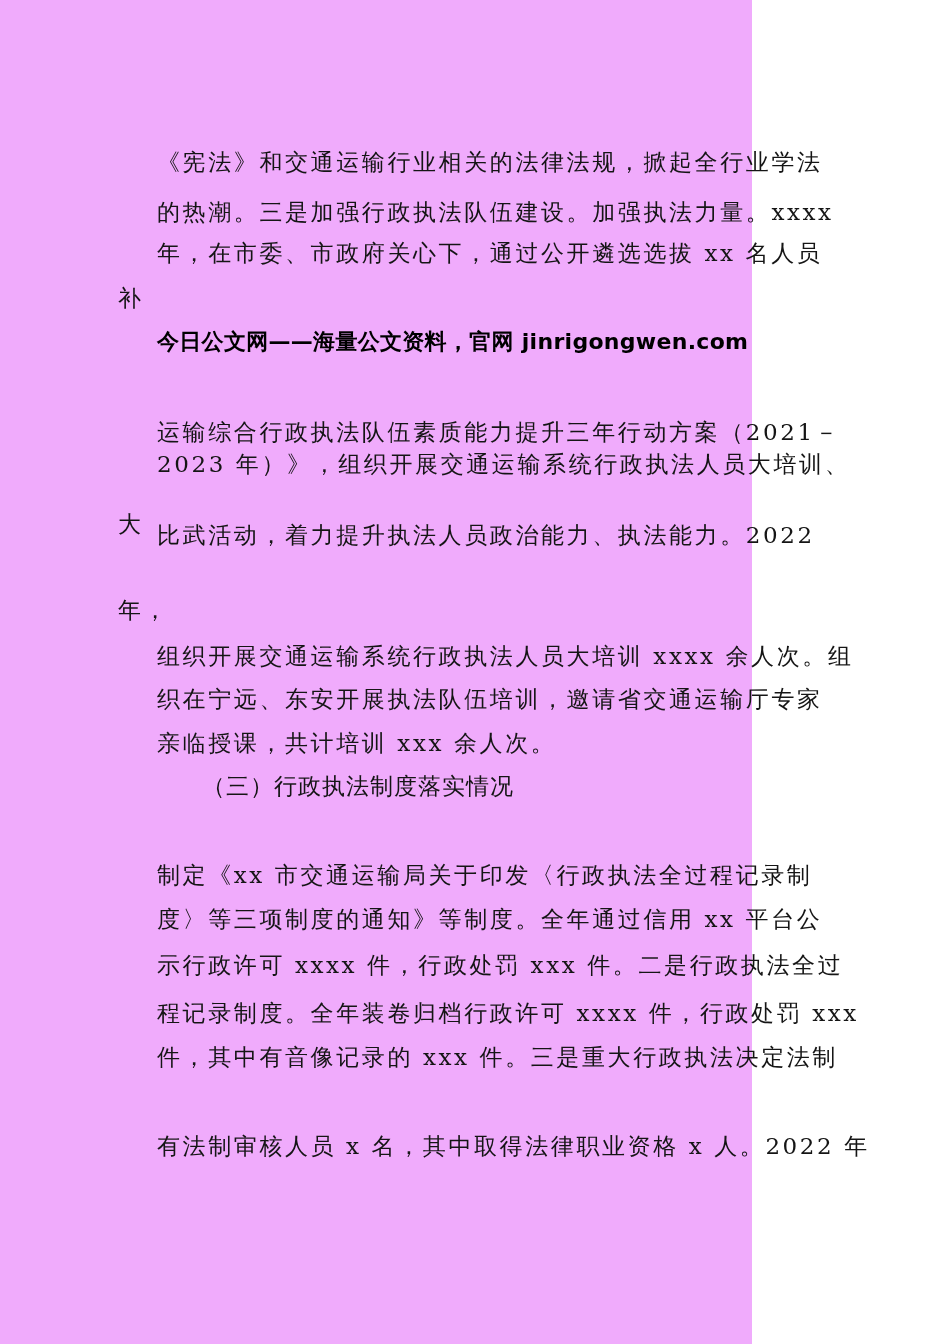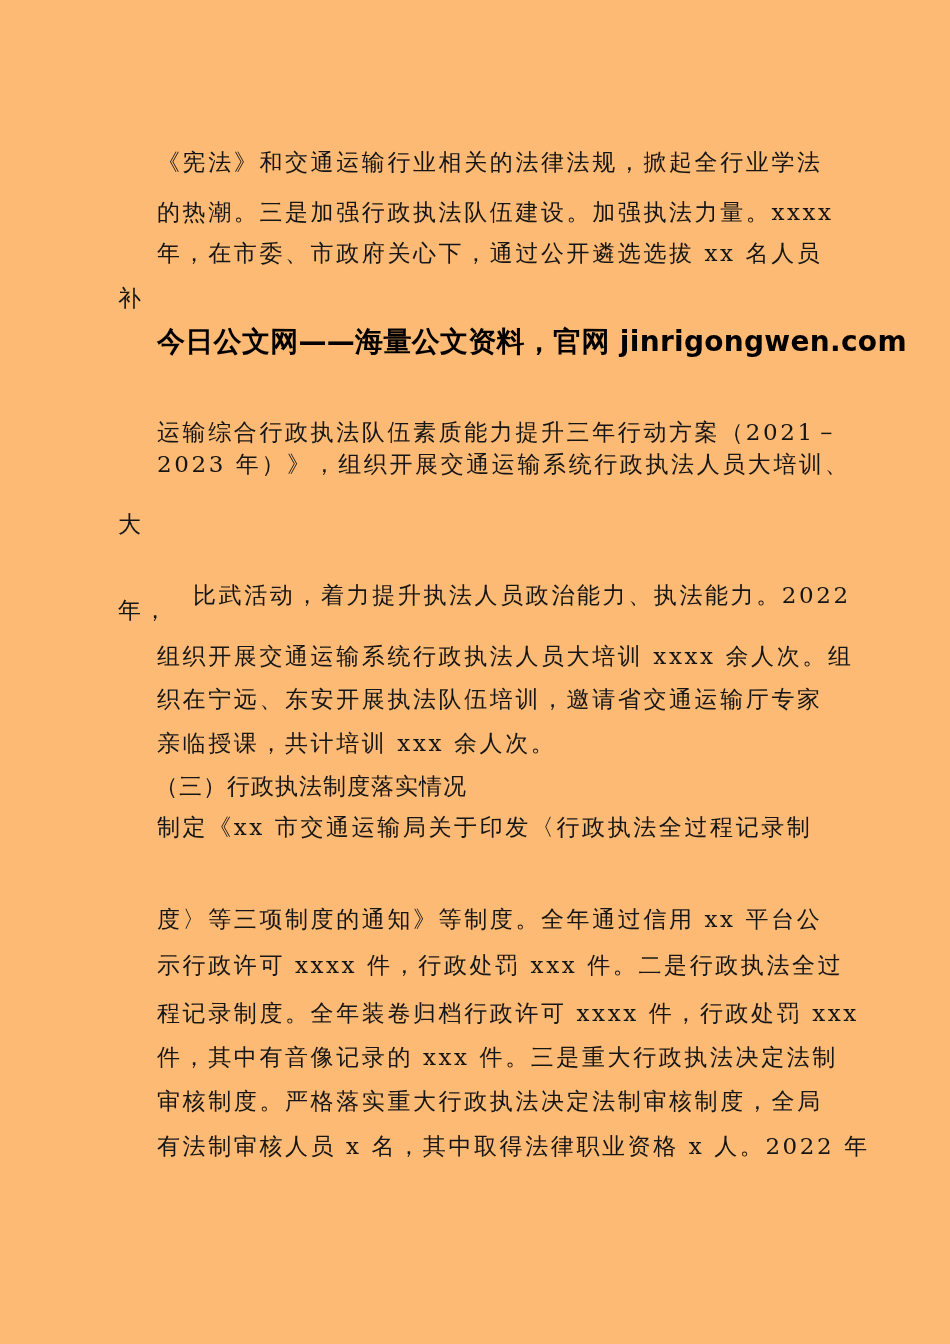--- a/index.html
+++ b/index.html
@@ -12,43 +12,43 @@
       height: 1344px;
       position: relative;
       overflow: hidden;
       font-family: "DejaVu Serif", "Liberation Serif", serif;
       color: #111111;
     }
     .page {
       position: absolute;
       left: 0;
       top: 0;
-      width: 950px;
+      width: 752px;
       height: 1344px;
-      background: #fdba74;
+      background: #f0abfc;
     }
     .line {
       position: absolute;
       white-space: nowrap;
       font-size: 23px;
       line-height: 30px;
       letter-spacing: 2.6px;
       color: #151515;
     }
     .line.indent { left: 157px; }
     .line.wrap { left: 118px; }
     .line.heading { left: 155px; letter-spacing: 1px; }
     .banner {
       position: absolute;
       left: 157px;
       top: 327px;
       white-space: nowrap;
       font-family: "DejaVu Sans", "Liberation Sans", sans-serif;
       font-weight: bold;
-      font-size: 28px;
+      font-size: 22px;
       line-height: 30px;
       color: #000000;
       letter-spacing: 0.3px;
     }
   </style>
 </head>
 <body>
 
 <div class="page">
 
@@ -56,29 +56,28 @@
   <div class="line indent" style="top:197px;">的热潮。三是加强行政执法队伍建设。加强执法力量。xxxx</div>
   <div class="line indent" style="top:238px;">年，在市委、市政府关心下，通过公开遴选选拔 xx 名人员</div>
   <div class="line wrap" style="top:283px;">补</div>
 
   <div class="banner">今日公文网——海量公文资料，官网 jinrigongwen.com</div>
 
   <div class="line indent" style="top:417px;">运输综合行政执法队伍素质能力提升三年行动方案（2021－</div>
   <div class="line indent" style="top:449px;">2023 年）》，组织开展交通运输系统行政执法人员大培训、</div>
   <div class="line wrap" style="top:509px;">大</div>
 
-  <div class="line indent" style="top:580px;margin-left:36px;">比武活动，着力提升执法人员政治能力、执法能力。2022</div>
+  <div class="line indent" style="top:520px;">比武活动，着力提升执法人员政治能力、执法能力。2022</div>
   <div class="line wrap" style="top:595px;">年，</div>
   <div class="line indent" style="top:641px;">组织开展交通运输系统行政执法人员大培训 xxxx 余人次。组</div>
   <div class="line indent" style="top:684px;">织在宁远、东安开展执法队伍培训，邀请省交通运输厅专家</div>
   <div class="line indent" style="top:728px;">亲临授课，共计培训 xxx 余人次。</div>
 
-  <div class="line heading" style="top:771px;">（三）行政执法制度落实情况</div>
+  <div class="line heading" style="top:771px;margin-left:47px;">（三）行政执法制度落实情况</div>
 
-  <div class="line indent" style="top:812px;">制定《xx 市交通运输局关于印发〈行政执法全过程记录制</div>
+  <div class="line indent" style="top:860px;">制定《xx 市交通运输局关于印发〈行政执法全过程记录制</div>
   <div class="line indent" style="top:904px;">度〉等三项制度的通知》等制度。全年通过信用 xx 平台公</div>
   <div class="line indent" style="top:998px;">程记录制度。全年装卷归档行政许可 xxxx 件，行政处罚 xxx</div>
   <div class="line indent" style="top:950px;">示行政许可 xxxx 件，行政处罚 xxx 件。二是行政执法全过</div>
   <div class="line indent" style="top:1042px;">件，其中有音像记录的 xxx 件。三是重大行政执法决定法制</div>
-  <div class="line indent" style="top:1086px;">审核制度。严格落实重大行政执法决定法制审核制度，全局</div>
   <div class="line indent" style="top:1131px;">有法制审核人员 x 名，其中取得法律职业资格 x 人。2022 年</div>
 
 </div>
 
 </body></html>

